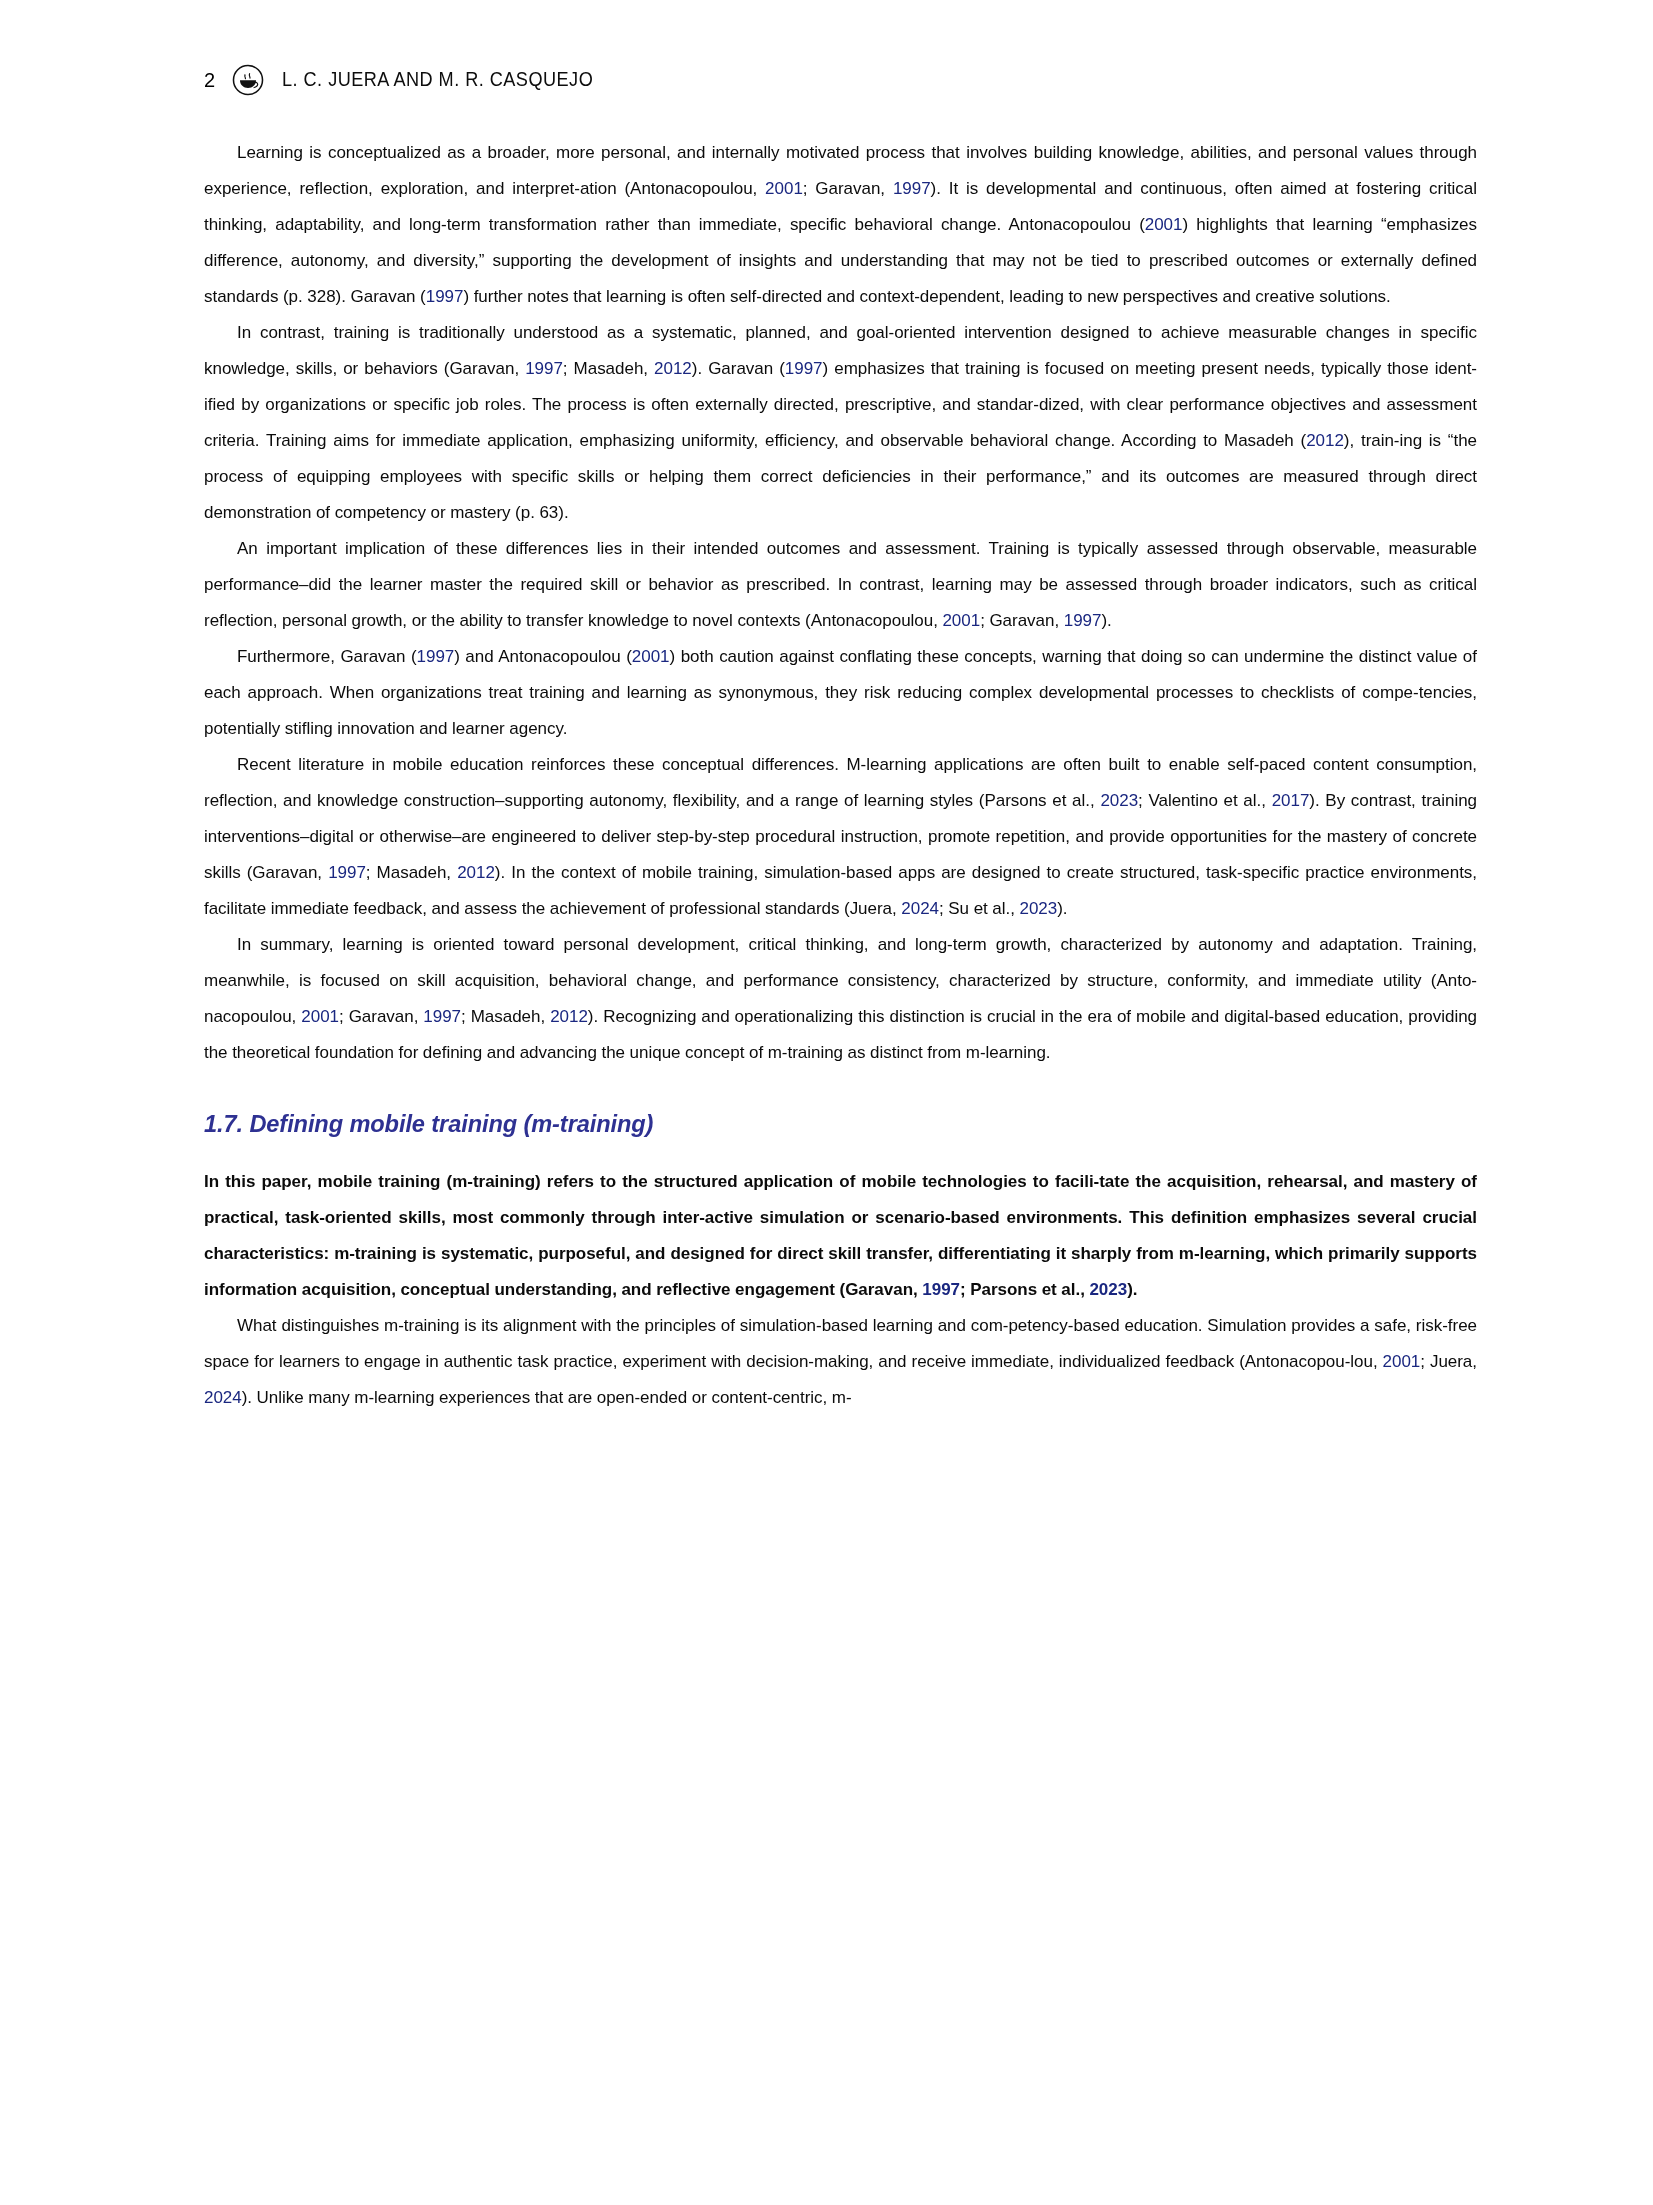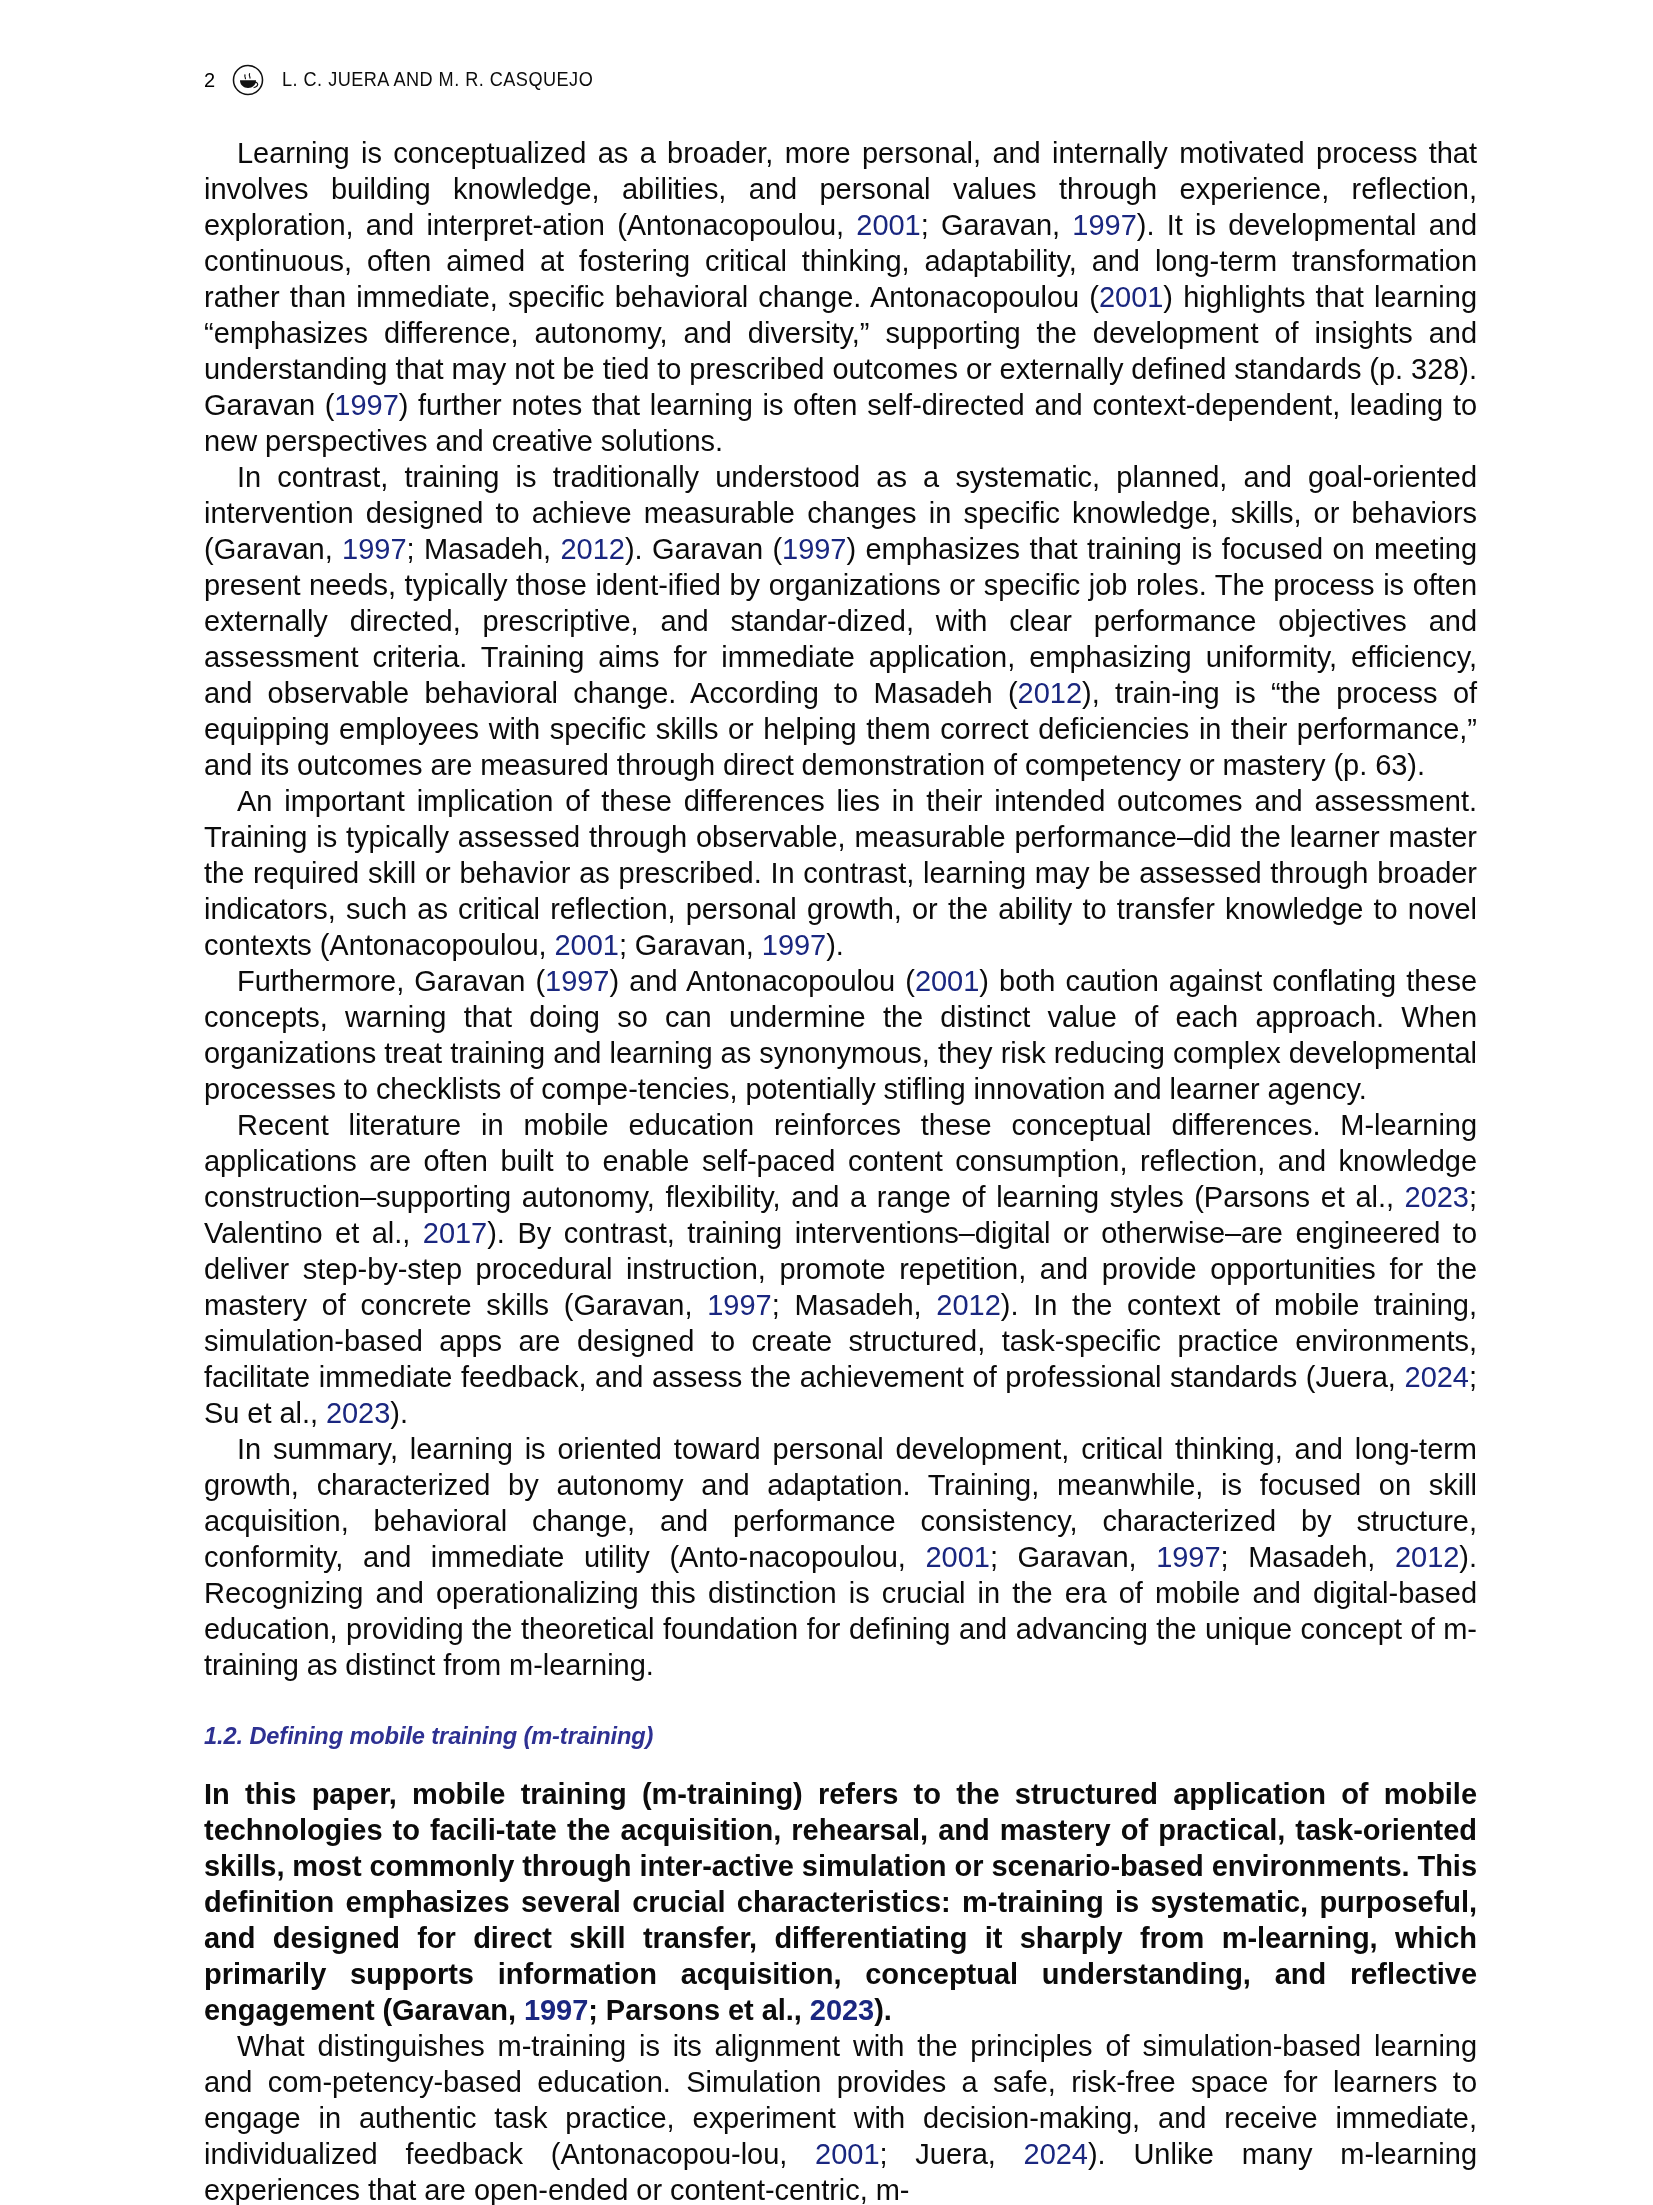--- a/index.html
+++ b/index.html
@@ -65,21 +65,21 @@
   
   .column {
     position: absolute;
     top: 135px;
     left: 204px;
     width: 1273px;
   }
 
   p.body-par {
     margin: 0;
-    font-size: 29px;
+    font-size: 17px;
     line-height: 36px;
     text-align: justify;
     text-justify: inter-word;
     color: #0b0b0b;
     hyphens: manual;
     font-stretch: condensed;
     letter-spacing: -0.03px;
     word-spacing: -0.1px;
   }
   p.indent { text-indent: 33px; }
@@ -136,21 +136,21 @@
     <p class="body-par indent">An important implication of these differences lies in their intended outcomes and assessment. Training is typically assessed through observable, measurable performance–did the learner master the required skill or behavior as prescribed. In contrast, learning may be assessed through broader indicators, such as critical reflection, personal growth, or the ability to transfer knowledge to novel contexts (Antonacopoulou, <span class="cite" style="color: rgb(26, 39, 128);">2001</span>; Garavan, <span class="cite" style="color: rgb(26, 39, 128);">1997</span>).</p>
 
     <p class="body-par indent">Furthermore, Garavan (<span class="cite" style="color: rgb(26, 39, 128);">1997</span>) and Antonacopoulou (<span class="cite" style="color: rgb(26, 39, 128);">2001</span>) both caution against conflating these concepts, warning that doing so can undermine the distinct value of each approach. When organizations treat training and learning as synonymous, they risk reducing complex developmental processes to checklists of compe-tencies, potentially stifling innovation and learner agency.</p>
 
     <p class="body-par indent">Recent literature in mobile education reinforces these conceptual differences. M-learning applications are often built to enable self-paced content consumption, reflection, and knowledge construction–supporting autonomy, flexibility, and a range of learning styles (Parsons et al., <span class="cite" style="color: rgb(26, 39, 128);">2023</span>; Valentino et al., <span class="cite" style="color: rgb(26, 39, 128);">2017</span>). By contrast, training interventions–digital or otherwise–are engineered to deliver step-by-step procedural instruction, promote repetition, and provide opportunities for the mastery of concrete skills (Garavan, <span class="cite" style="color: rgb(26, 39, 128);">1997</span>; Masadeh, <span class="cite" style="color: rgb(26, 39, 128);">2012</span>). In the context of mobile training, simulation-based apps are designed to create structured, task-specific practice environments, facilitate immediate feedback, and assess the achievement of professional standards (Juera, <span class="cite" style="color: rgb(26, 39, 128);">2024</span>; Su et al., <span class="cite" style="color: rgb(26, 39, 128);">2023</span>).</p>
 
     <p class="body-par indent">In summary, learning is oriented toward personal development, critical thinking, and long-term growth, characterized by autonomy and adaptation. Training, meanwhile, is focused on skill acquisition, behavioral change, and performance consistency, characterized by structure, conformity, and immediate utility (Anto-nacopoulou, <span class="cite" style="color: rgb(26, 39, 128);">2001</span>; Garavan, <span class="cite" style="color: rgb(26, 39, 128);">1997</span>; Masadeh, <span class="cite" style="color: rgb(26, 39, 128);">2012</span>). Recognizing and operationalizing this distinction is crucial in the era of mobile and digital-based education, providing the theoretical foundation for defining and advancing the unique concept of m-training as distinct from m-learning.</p>
 
     <div class="gap-before-head"></div>
 
-    <h2 class="section-head" style="color: rgb(46, 49, 146);">1.2. Defining mobile training (m-training)</h2>
+    <h2 class="section-head" style="color: rgb(46, 49, 146);">1.7. Defining mobile training (m-training)</h2>
 
     <div class="gap-after-head"></div>
 
     <p class="body-par noindent">In this paper, mobile training (m-training) refers to the structured application of mobile technologies to facili-tate the acquisition, rehearsal, and mastery of practical, task-oriented skills, most commonly through inter-active simulation or scenario-based environments. This definition emphasizes several crucial characteristics: m-training is systematic, purposeful, and designed for direct skill transfer, differentiating it sharply from m-learning, which primarily supports information acquisition, conceptual understanding, and reflective engagement (Garavan, <span class="cite" style="color: rgb(26, 39, 128);">1997</span>; Parsons et al., <span class="cite" style="color: rgb(26, 39, 128);">2023</span>).</p>
 
     <p class="body-par indent">What distinguishes m-training is its alignment with the principles of simulation-based learning and com-petency-based education. Simulation provides a safe, risk-free space for learners to engage in authentic task practice, experiment with decision-making, and receive immediate, individualized feedback (Antonacopou-lou, <span class="cite" style="color: rgb(26, 39, 128);">2001</span>; Juera, <span class="cite" style="color: rgb(26, 39, 128);">2024</span>). Unlike many m-learning experiences that are open-ended or content-centric, m-</p>
 
   </div>
 </div>
 

